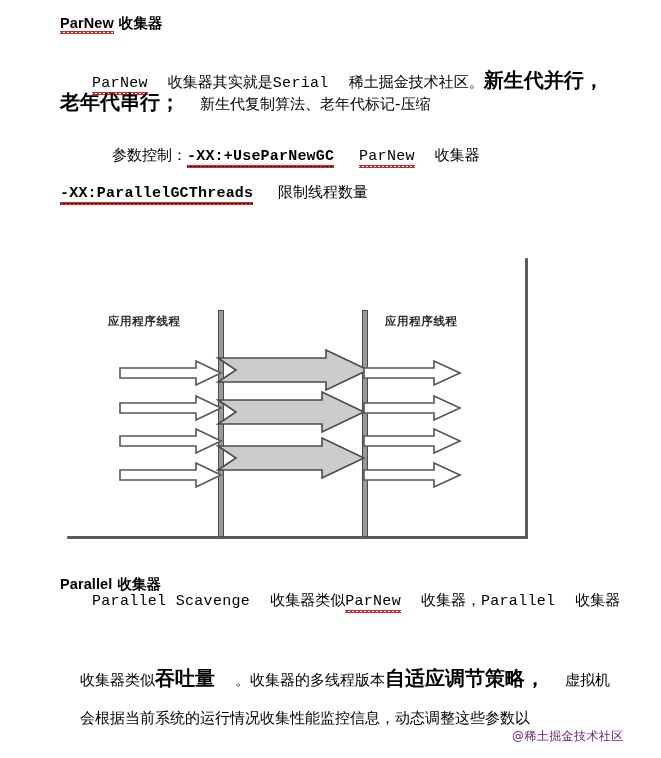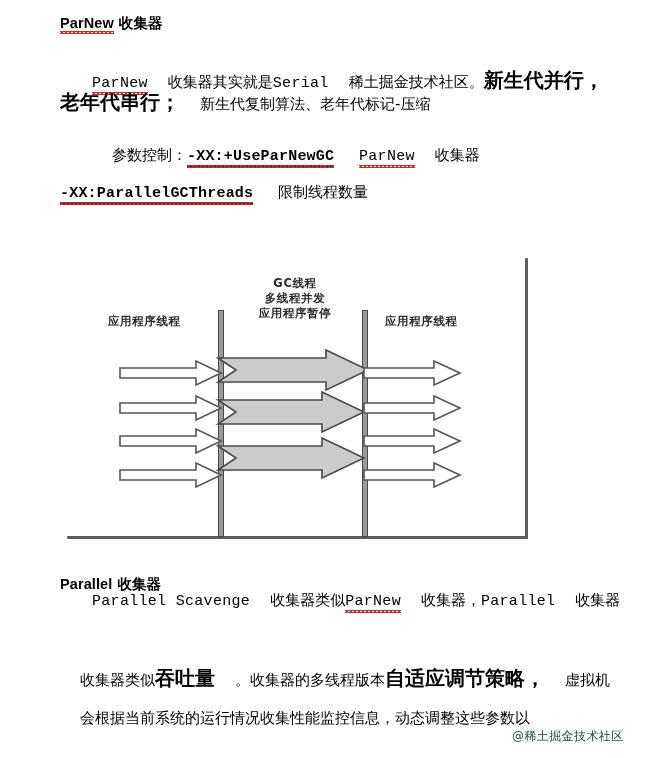--- a/index.html
+++ b/index.html
@@ -130,21 +130,21 @@
     background: #5c5c5c;
     border-radius: 1px;
   }
   .arrow-svg { position: absolute; overflow: visible; }
 
   
   #watermark {
     position: absolute;
     font-family: "DejaVu Sans", sans-serif;
     font-size: 12px;
-    color: #14532d;
+    color: #701a75;
     white-space: nowrap;
     letter-spacing: 0.4px;
   }
 </style>
 </head>
 <body>
 
 <div class="h-sec" style="left:60px; top:14px;">
   <span class="squig">ParNew</span><span style="font-family:'DejaVu Sans',sans-serif; margin-left:5px;">收集器</span>
 </div>
@@ -165,25 +165,20 @@
   <span class="bold-mono uline sld">-XX:ParallelGCThreads</span><span class="cjk"> 限制线程数量</span>
 </div>
 
 <div id="diagram">
 
   <div class="frame-bottom" style="left:7px; top:288px; width:461px;"></div>
   <div class="frame-right" style="left:465px; top:10px; height:281px;"></div>
 
   <div class="dlabel" style="left:48px; top:66px;">应用程序线程</div>
 
-  <div class="dlabel dlabel-center" style="left:175px; top:28px; width:120px;">
-    <div>GC线程</div>
-    <div>多线程并发</div>
-    <div>应用程序暂停</div>
-  </div>
 
   <div class="dlabel" style="left:325px; top:66px;">应用程序线程</div>
 
   <div class="vbar" style="left:158px; top:62px; height:227px;"></div>
   <div class="vbar" style="left:302px; top:62px; height:227px;"></div>
 
   <svg class="arrow-svg" style="left:58px; top:110px;" width="110" height="130" viewBox="0 0 110 130">
     <g fill="#ffffff" stroke="#555555" stroke-width="1.6" stroke-linejoin="miter">
       <polygon points="2,10 78,10 78,3 103,15 78,27 78,20 2,20"></polygon>
       <polygon points="2,45 78,45 78,38 103,50 78,62 78,55 2,55"></polygon>

